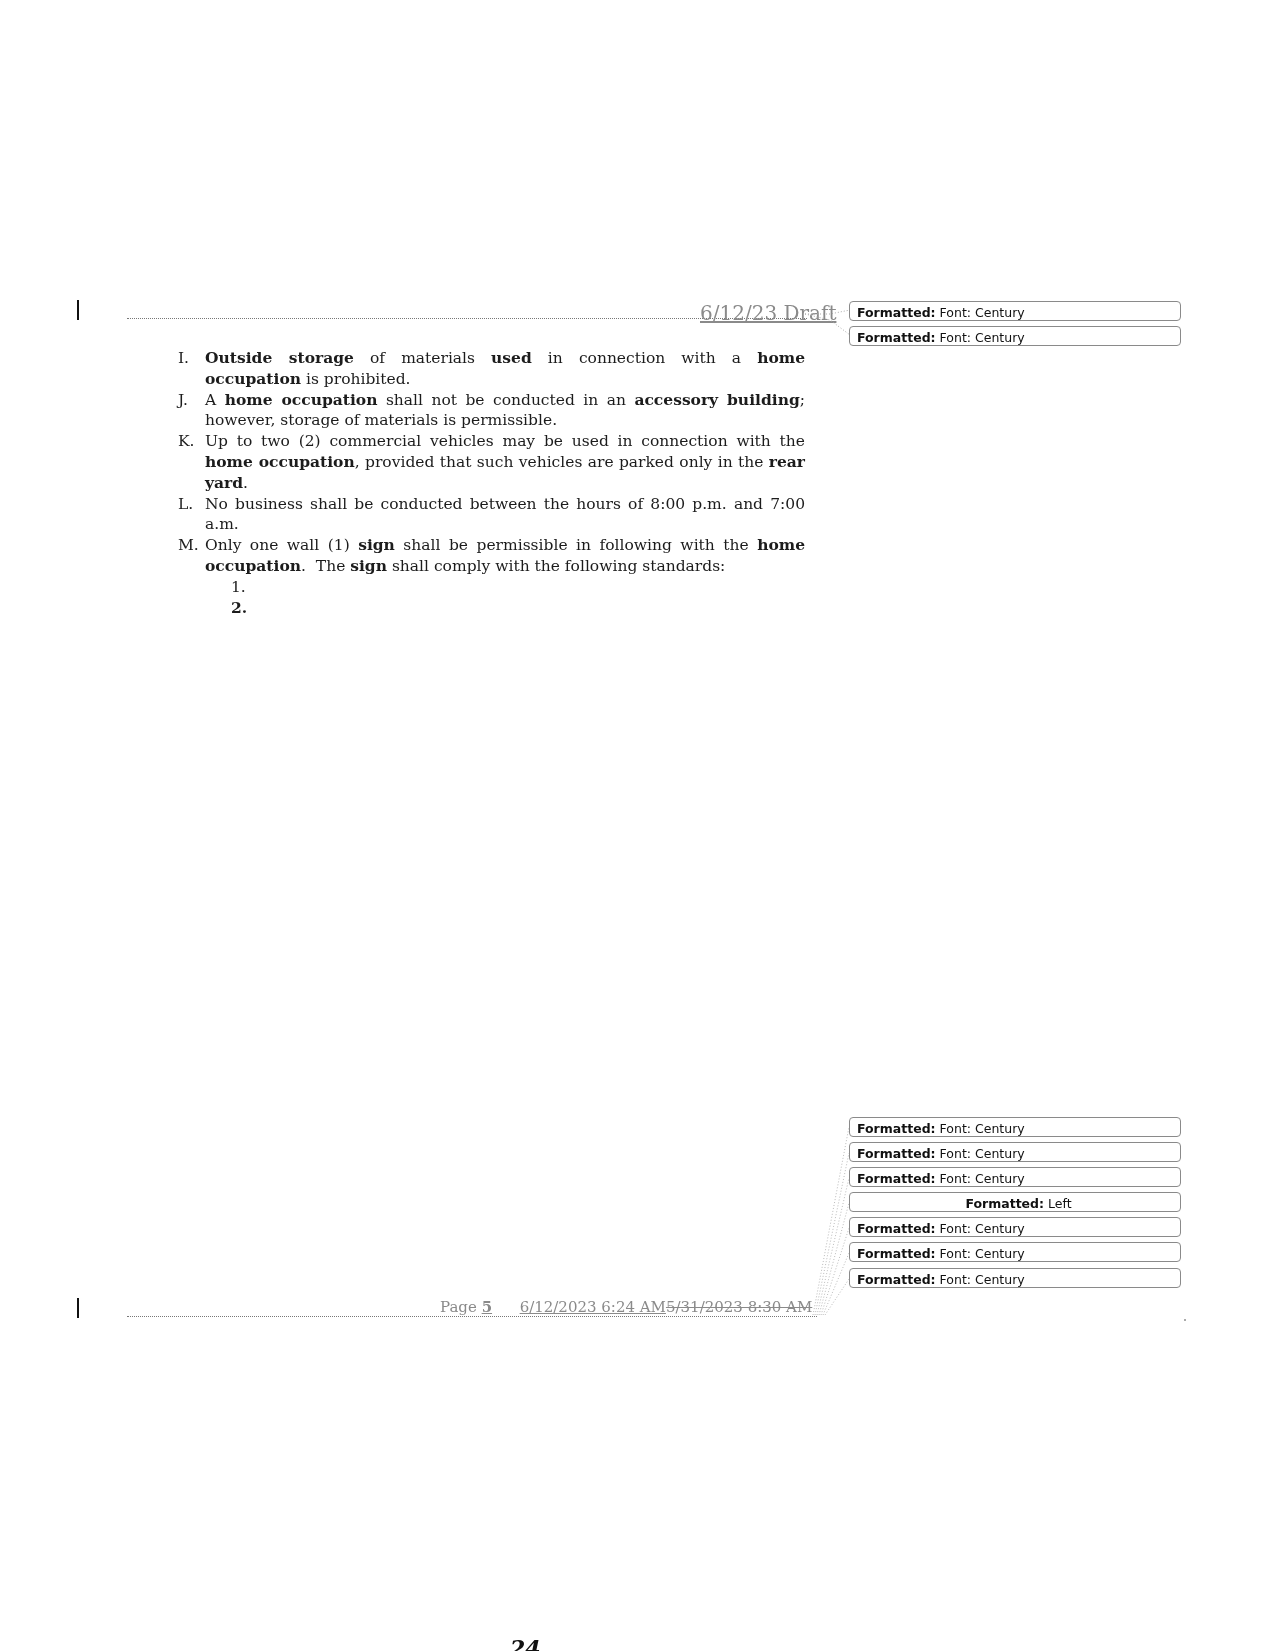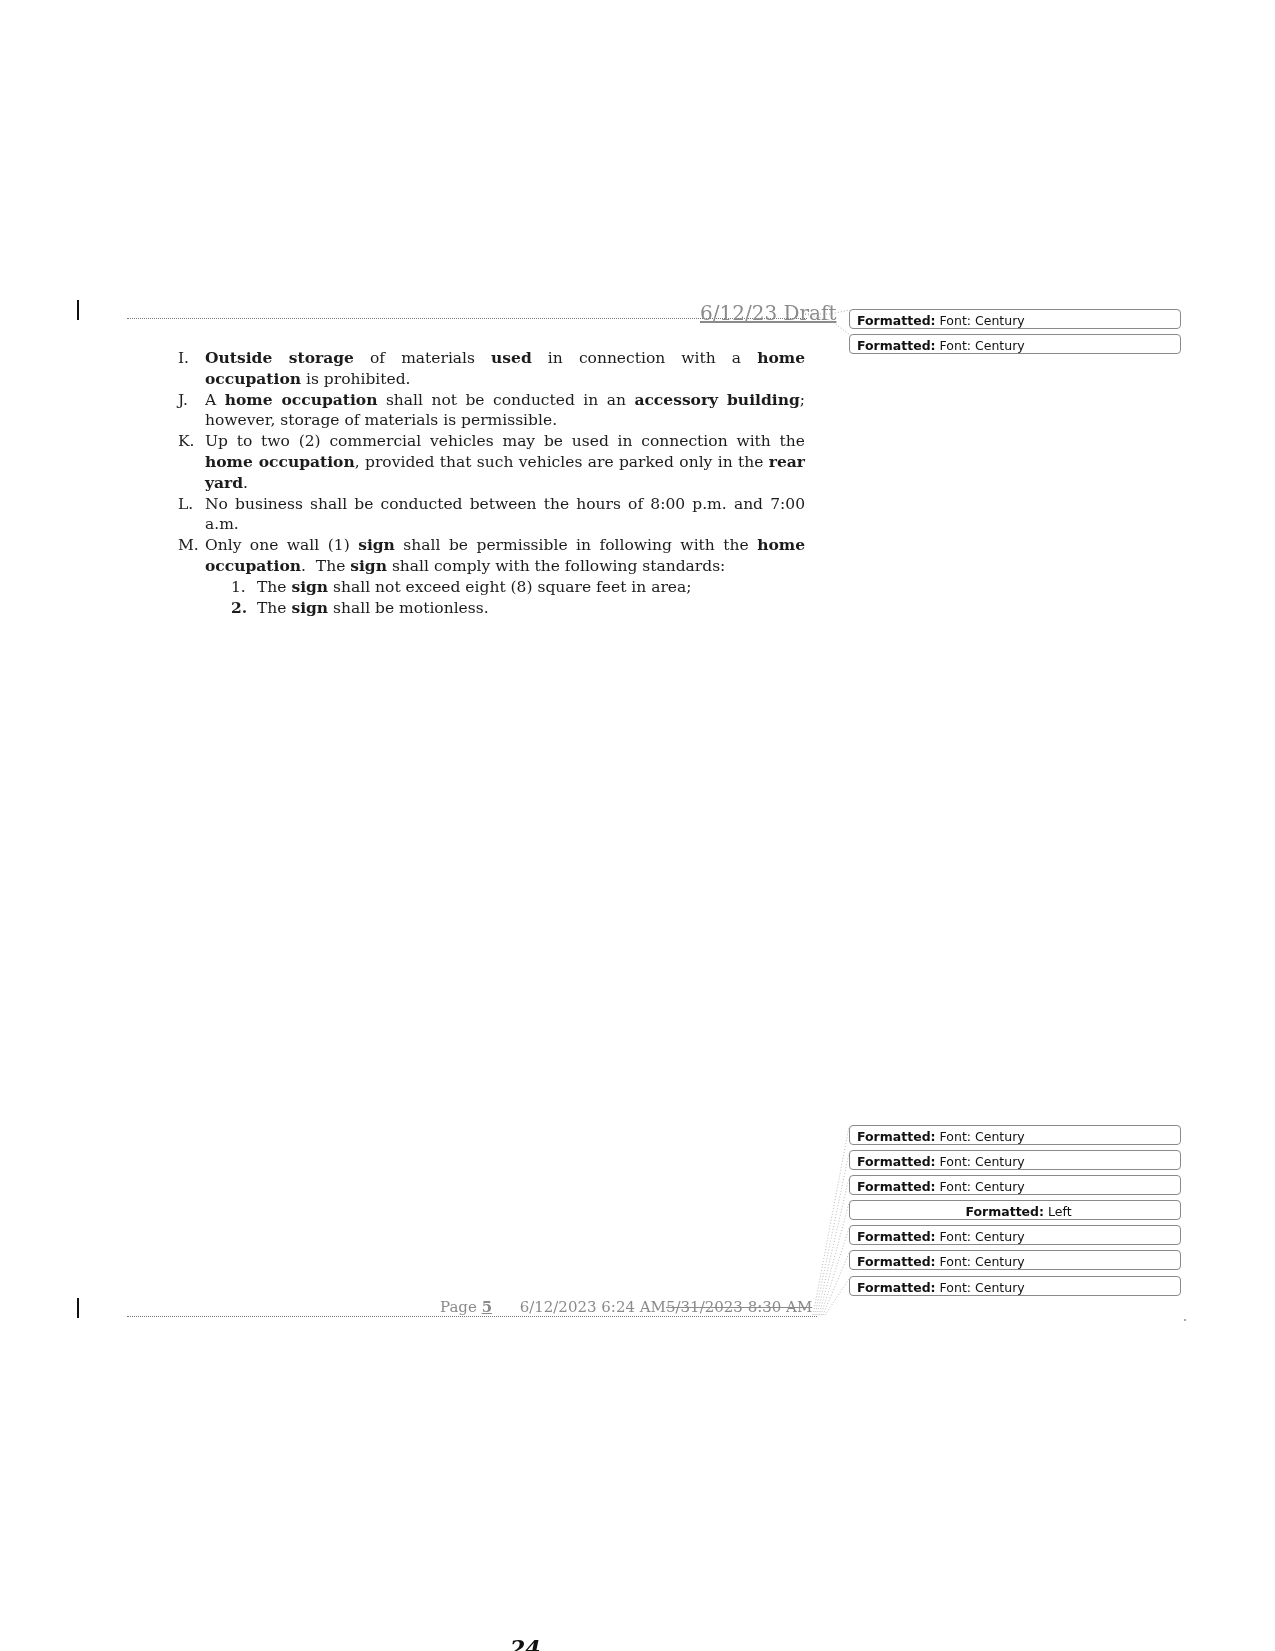--- a/index.html
+++ b/index.html
@@ -15,38 +15,38 @@
 
   .body-text { position: absolute; left: 178px; top: 348px; width: 627px; font-family: "DejaVu Serif", serif; font-size: 15.5px; line-height: 20.8px; color: #1c1c1c; }
   .item { display: flex; }
   .item .marker { width: 27px; flex: 0 0 27px; }
   .item .content { flex: 1; text-align: justify; }
   .sub-item { display: flex; padding-left: 53px; }
   .sub-item .marker { width: 26px; flex: 0 0 26px; }
   .sub-item .content { flex: 1; }
   b { font-weight: bold; }
 
-  .balloon { position: absolute; left: 849px; width: 332px; height: 20px; border: 1px solid #8a8a8a; border-radius: 4px; background: #fff; font-family: "DejaVu Sans", sans-serif; font-size: 12.5px; line-height: 21px; padding-left: 7px; box-sizing: border-box; color: #111; white-space: nowrap; overflow: hidden; margin-top: 8px; }
+  .balloon { position: absolute; left: 849px; width: 332px; height: 20px; border: 1px solid #8a8a8a; border-radius: 4px; background: #fff; font-family: "DejaVu Sans", sans-serif; font-size: 12.5px; line-height: 21px; padding-left: 7px; box-sizing: border-box; color: #111; white-space: nowrap; overflow: hidden; }
   .balloon .lbl { font-weight: bold; }
   .balloon.b1 { top: 301px; }
   .balloon.b2 { top: 326px; }
   .balloon.b3 { top: 1117px; }
   .balloon.b4 { top: 1142px; }
   .balloon.b5 { top: 1167px; }
   .balloon.b6 { top: 1192px; text-align: center; }
   .balloon.b7 { top: 1217px; }
   .balloon.b8 { top: 1242px; }
   .balloon.b9 { top: 1268px; }
 
   .connector { position: absolute; pointer-events: none; }
 
   .footer-rule { position: absolute; left: 127px; top: 1316px; width: 690px; border-top: 1px dotted #777; }
   .footer-text { position: absolute; left: 440px; top: 1298px; font-family: "DejaVu Serif", serif; font-size: 15px; color: #8a8a8a; white-space: nowrap; }
   .footer-text .page-num { font-weight: bold; text-decoration: underline; }
-  .footer-text .ins { }
+  .footer-text .ins { text-decoration: underline; }
   .footer-text .del { text-decoration: line-through; margin-top: 36px; }
   .footer-text .pg { }
 
   .stray-dot { position: absolute; left: 1184px; top: 1319px; width: 2px; height: 2px; background: #aaa; }
 
   .page-mark { position: absolute; left: 510px; top: 1634px; font-family: "DejaVu Serif", serif; font-style: italic; font-weight: bold; font-size: 22px; color: #111; height: 17px; overflow: hidden; line-height: 28px; text-align: center; }
 </style>
 </head>
 <body>
 
@@ -78,26 +78,24 @@
       <span class="content"><span>No business shall be conducted between the hours of 8:00 p.m. and 7:00 a.m.</span></span>
     </div>
 
     <div class="item">
       <span class="marker">M.</span>
       <span class="content"><span>Only one wall (1) </span><b>sign</b><span> shall be permissible in following with the </span><b>home occupation</b><span style="white-space:pre-wrap">.  The </span><b>sign</b><span> shall comply with the following standards:</span></span>
     </div>
 
     <div class="sub-item">
       <span class="marker">1.</span>
-      <span class="content"><span>The </span><b>sign</b><span> shall not exceed eight (8) square feet in area;</span></span>
     </div>
 
     <div class="sub-item">
       <b class="marker">2.</b>
-      <span class="content"><span>The </span><b>sign</b><span> shall be motionless.</span></span>
     </div>
   </div>
 
   <svg class="connector" style="left:800px; top:300px;" width="52" height="40">
     <path d="M5 14 L30 14 L50 10" stroke="#aaa" stroke-width="1" stroke-dasharray="1,2" fill="none"></path>
     <path d="M5 14 L30 20 L50 35" stroke="#aaa" stroke-width="1" stroke-dasharray="1,2" fill="none"></path>
   </svg>
   <svg class="connector" style="left:805px; top:1115px;" width="50" height="205">
     <path d="M8 200 L44 12" stroke="#bbb" stroke-width="1" stroke-dasharray="1,2" fill="none"></path>
     <path d="M10 200 L44 38" stroke="#bbb" stroke-width="1" stroke-dasharray="1,2" fill="none"></path>

